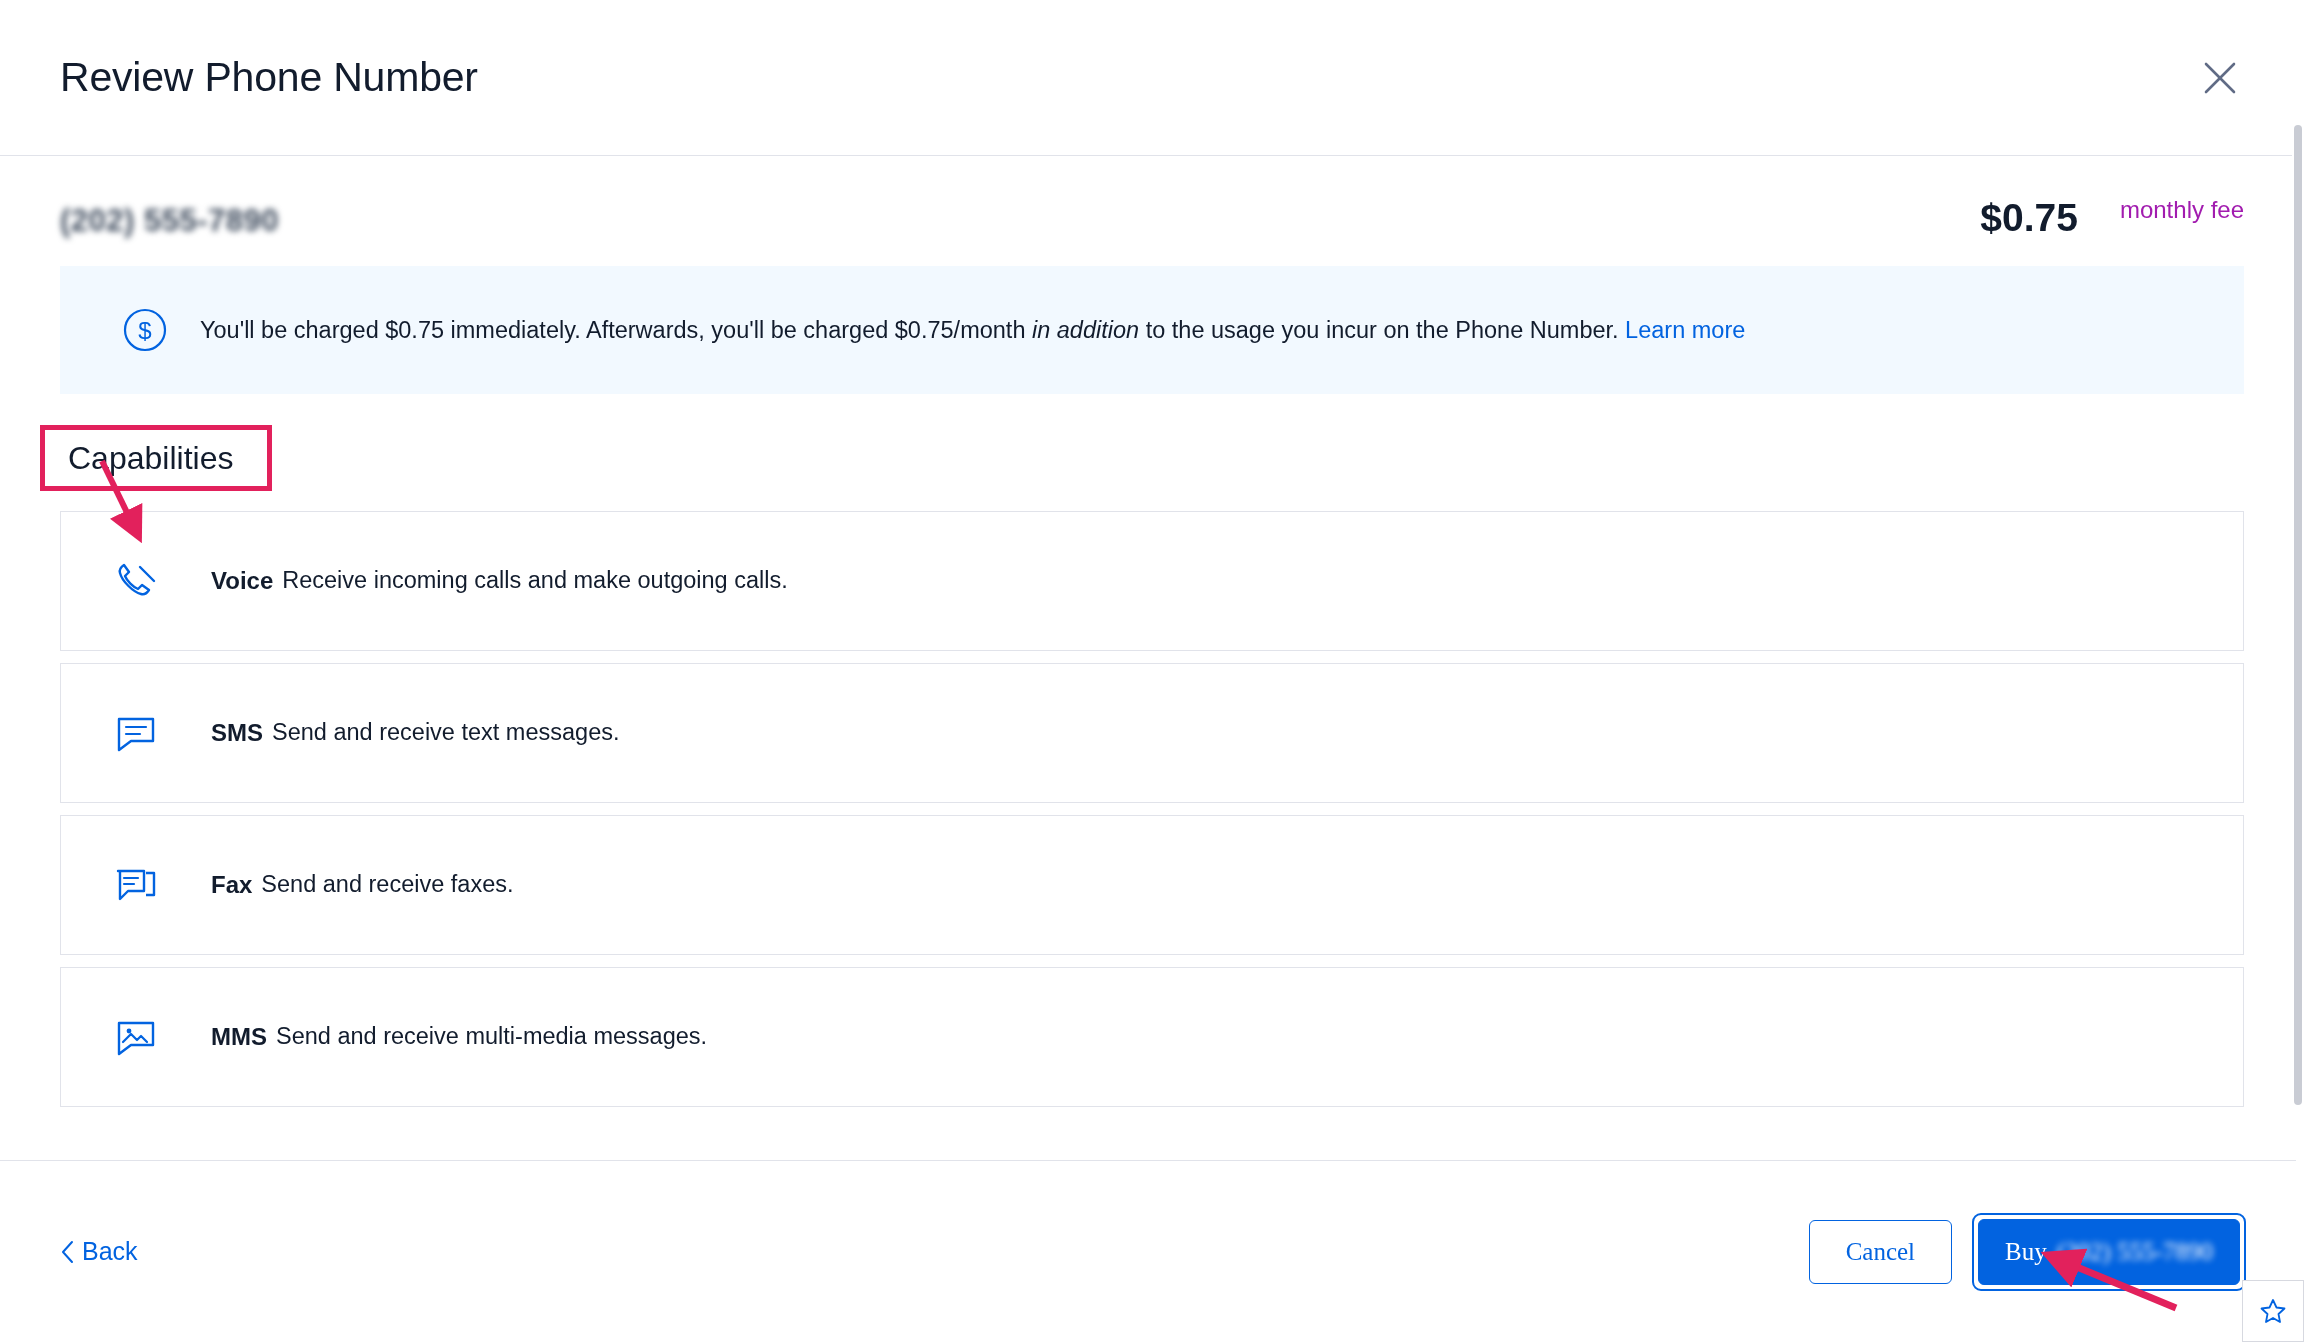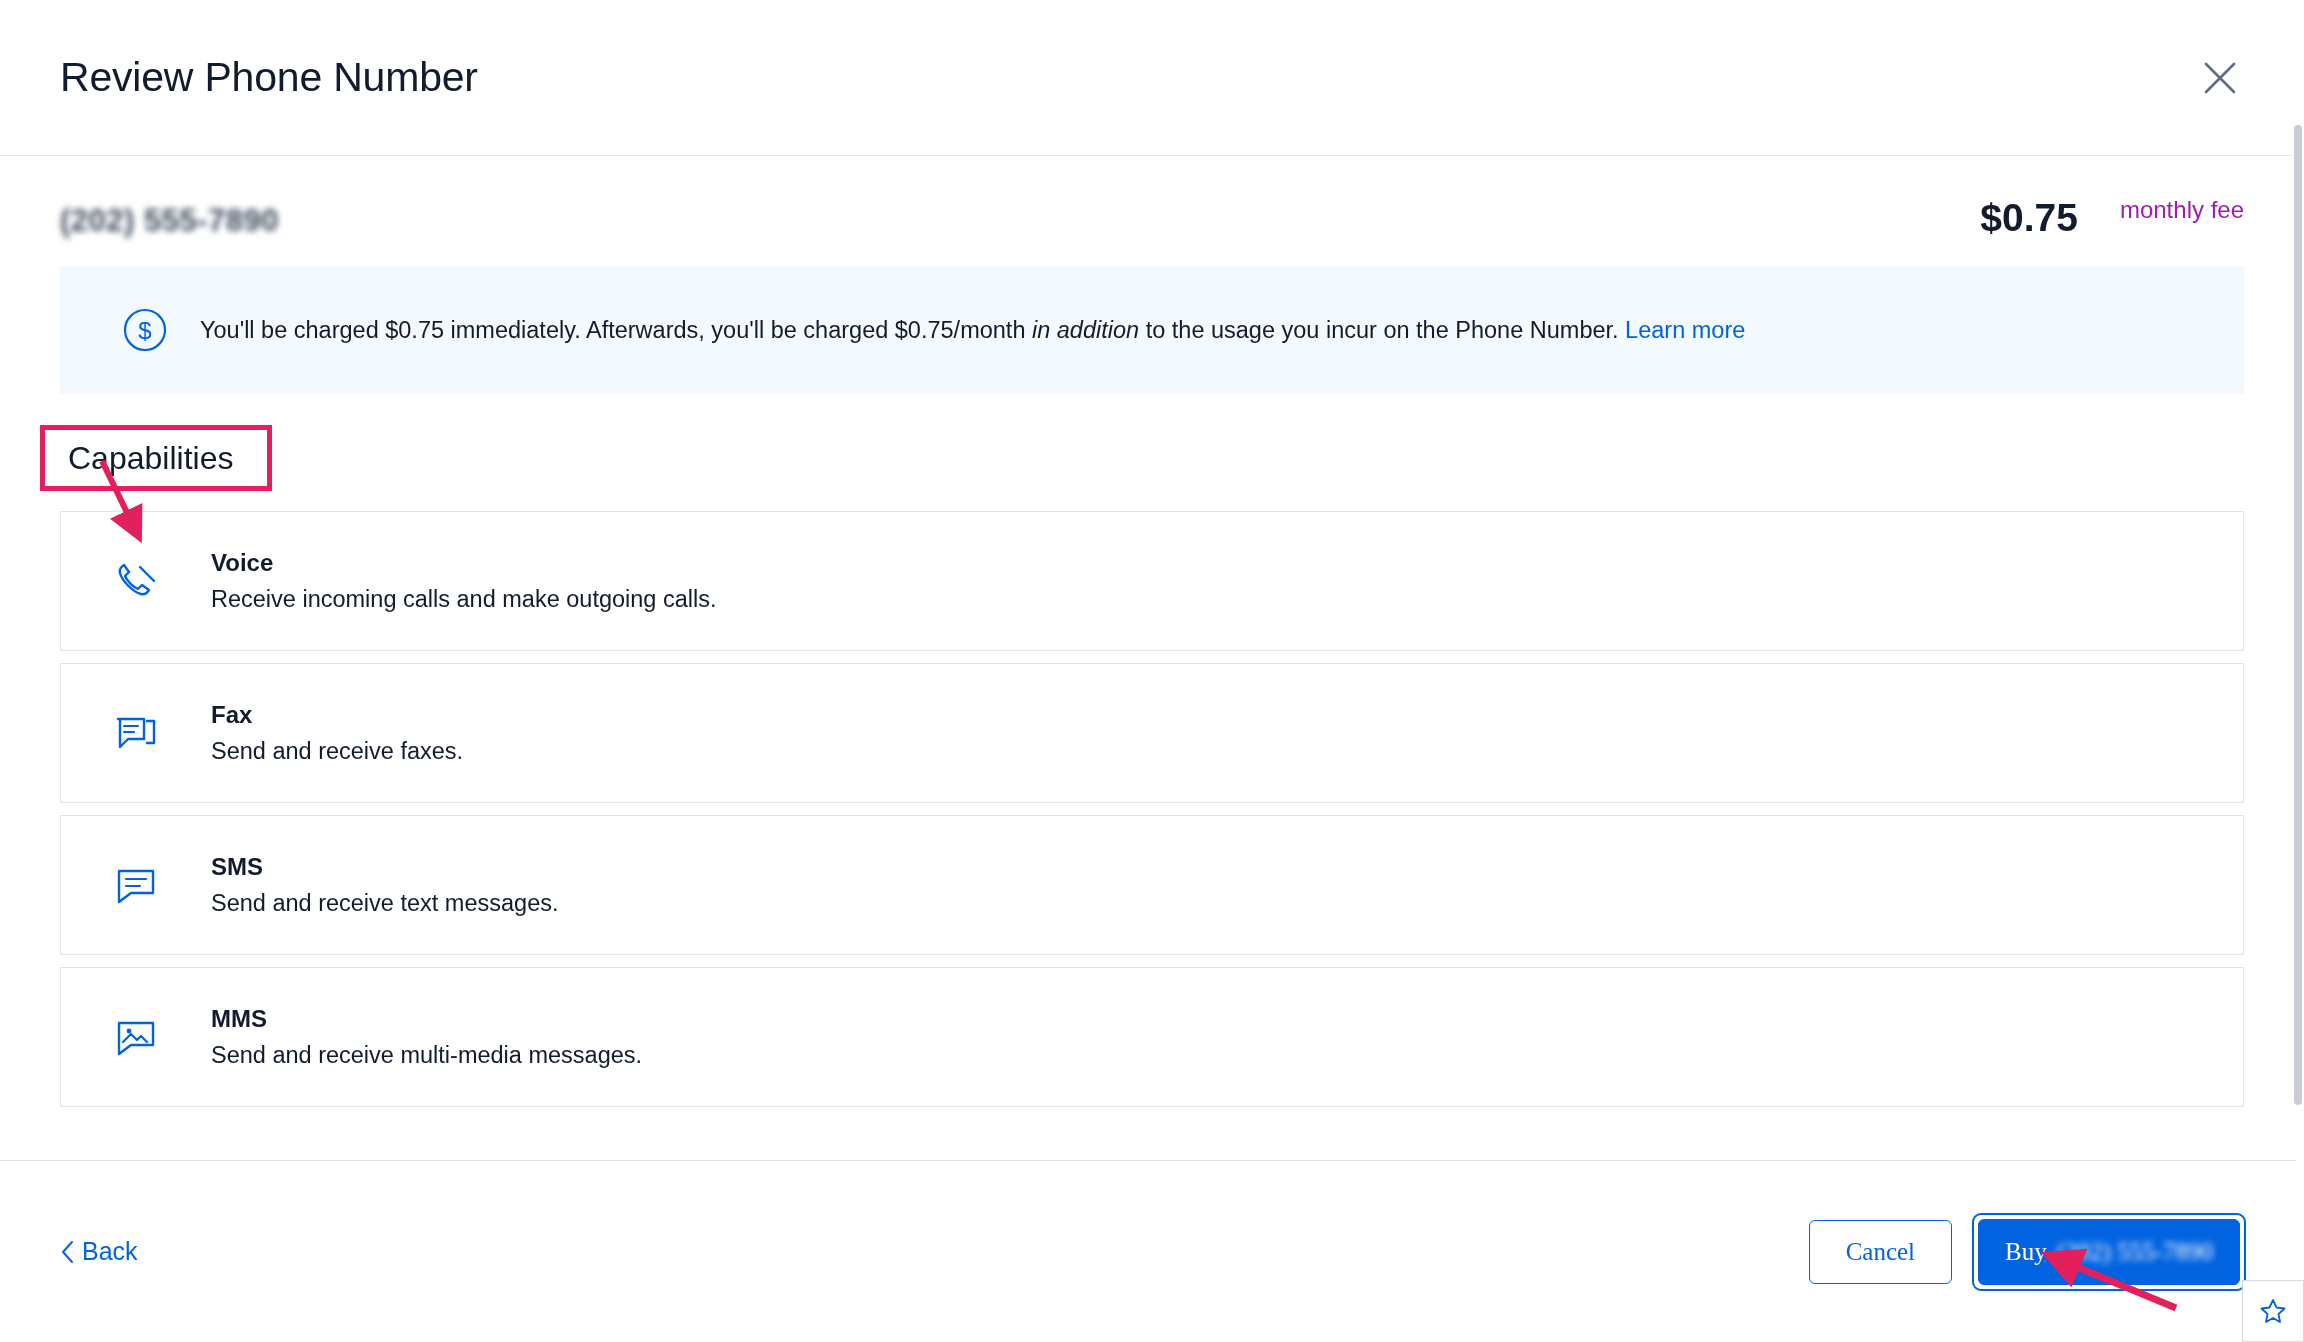--- a/index.html
+++ b/index.html
@@ -159,21 +159,21 @@
     margin-bottom: 12px;
     box-sizing: border-box;
   }
   .cap-icon {
     width: 150px;
     flex: 0 0 150px;
     display: flex;
     align-items: center;
     justify-content: center;
   }
-  .cap-text { display: flex; flex-direction: column; gap: 9px; }
+  .cap-text { display: flex; gap: 9px; }
   .cap-title {
     font-size: 24px;
     font-weight: 700;
     color: #121c2d;
   }
   .cap-desc {
     font-size: 23.5px;
     font-weight: 400;
     color: #121c2d;
   }
@@ -321,20 +321,34 @@
     <div class="cap-card">
       <div class="cap-icon">
         <svg width="52" height="52" viewBox="0 0 52 52" aria-hidden="true">
           <path d="M14 10c-3 2-5 5-4 8 2 8 13 19 21 21 3 1 6-1 8-4l-7-5-4 4c-5-2-11-8-13-13l4-4-5-7z" fill="none" stroke="#0263e0" stroke-width="2.4" stroke-linejoin="round"></path>
           <line x1="30" y1="12" x2="44" y2="26" stroke="#0263e0" stroke-width="2.4" stroke-linecap="round"></line>
         </svg>
       </div>
       <div class="cap-text">
         <div class="cap-title">Voice</div>
         <div class="cap-desc">Receive incoming calls and make outgoing calls.</div>
+      </div>
+    </div>
+
+    <div class="cap-card">
+      <div class="cap-icon">
+        <svg width="52" height="52" viewBox="0 0 52 52" aria-hidden="true">
+          <path d="M9 12h34v22H21l-12 9V12z" fill="none" stroke="#0263e0" stroke-width="2.4" stroke-linejoin="round"></path>
+          <line x1="16" y1="20" x2="36" y2="20" stroke="#0263e0" stroke-width="2.2" stroke-linecap="round"></line>
+          <line x1="16" y1="27" x2="30" y2="27" stroke="#0263e0" stroke-width="2.2" stroke-linecap="round"></line>
+        </svg>
+      </div>
+      <div class="cap-text">
+        <div class="cap-title">SMS</div>
+        <div class="cap-desc">Send and receive text messages.</div>
       </div>
     </div>
 
     <div class="cap-card">
       <div class="cap-icon">
         <svg width="52" height="52" viewBox="0 0 52 52" aria-hidden="true">
           <path d="M8 12h26v20H18l-8 8V12z" fill="none" stroke="#0263e0" stroke-width="2.4" stroke-linejoin="round"></path>
           <line x1="14" y1="19" x2="28" y2="19" stroke="#0263e0" stroke-width="2.2" stroke-linecap="round"></line>
           <line x1="14" y1="25" x2="24" y2="25" stroke="#0263e0" stroke-width="2.2" stroke-linecap="round"></line>
           <path d="M36 14h8v22h-8" fill="none" stroke="#0263e0" stroke-width="2.4" stroke-linejoin="round"></path>
@@ -343,34 +357,20 @@
       <div class="cap-text">
         <div class="cap-title">Fax</div>
         <div class="cap-desc">Send and receive faxes.</div>
       </div>
     </div>
 
     <div class="cap-card">
       <div class="cap-icon">
         <svg width="52" height="52" viewBox="0 0 52 52" aria-hidden="true">
           <path d="M9 12h34v22H21l-12 9V12z" fill="none" stroke="#0263e0" stroke-width="2.4" stroke-linejoin="round"></path>
-          <line x1="16" y1="20" x2="36" y2="20" stroke="#0263e0" stroke-width="2.2" stroke-linecap="round"></line>
-          <line x1="16" y1="27" x2="30" y2="27" stroke="#0263e0" stroke-width="2.2" stroke-linecap="round"></line>
-        </svg>
-      </div>
-      <div class="cap-text">
-        <div class="cap-title">SMS</div>
-        <div class="cap-desc">Send and receive text messages.</div>
-      </div>
-    </div>
-
-    <div class="cap-card">
-      <div class="cap-icon">
-        <svg width="52" height="52" viewBox="0 0 52 52" aria-hidden="true">
-          <path d="M9 12h34v22H21l-12 9V12z" fill="none" stroke="#0263e0" stroke-width="2.4" stroke-linejoin="round"></path>
           <circle cx="19" cy="20" r="2.4" fill="#0263e0"></circle>
           <path d="M13 31l8-8 6 6 4-4 6 6" fill="none" stroke="#0263e0" stroke-width="2.2" stroke-linejoin="round" stroke-linecap="round"></path>
         </svg>
       </div>
       <div class="cap-text">
         <div class="cap-title">MMS</div>
         <div class="cap-desc">Send and receive multi-media messages.</div>
       </div>
     </div>
 

